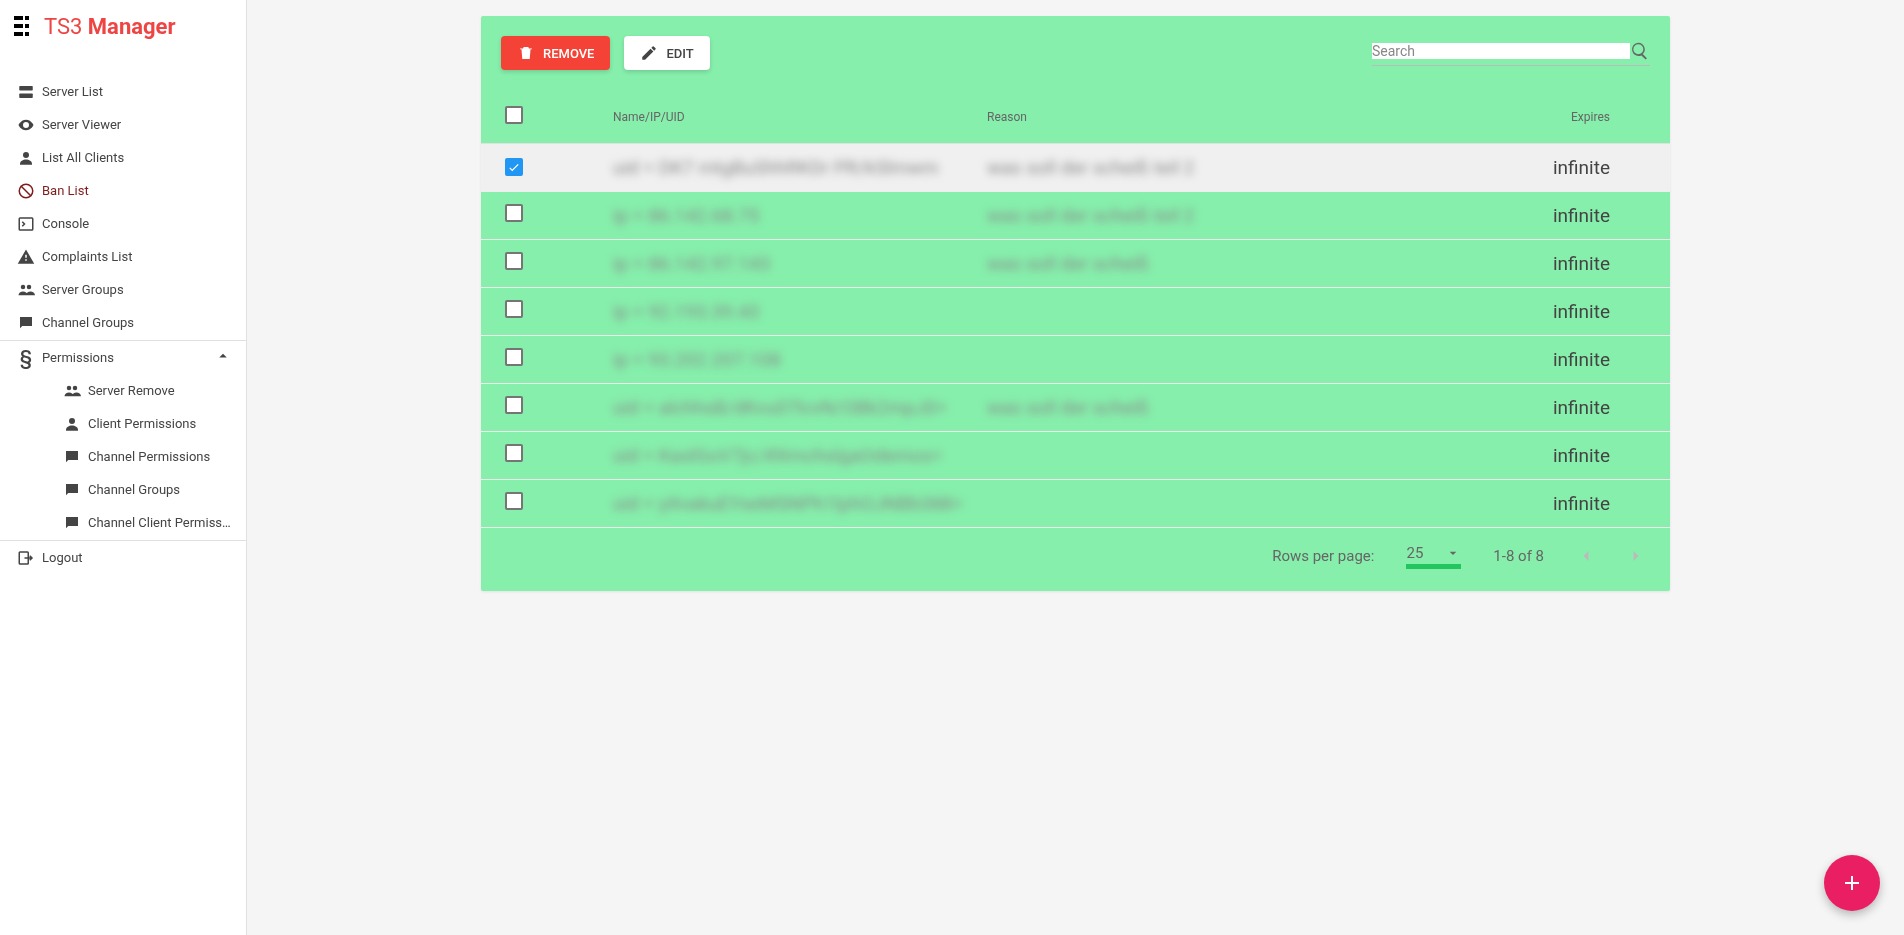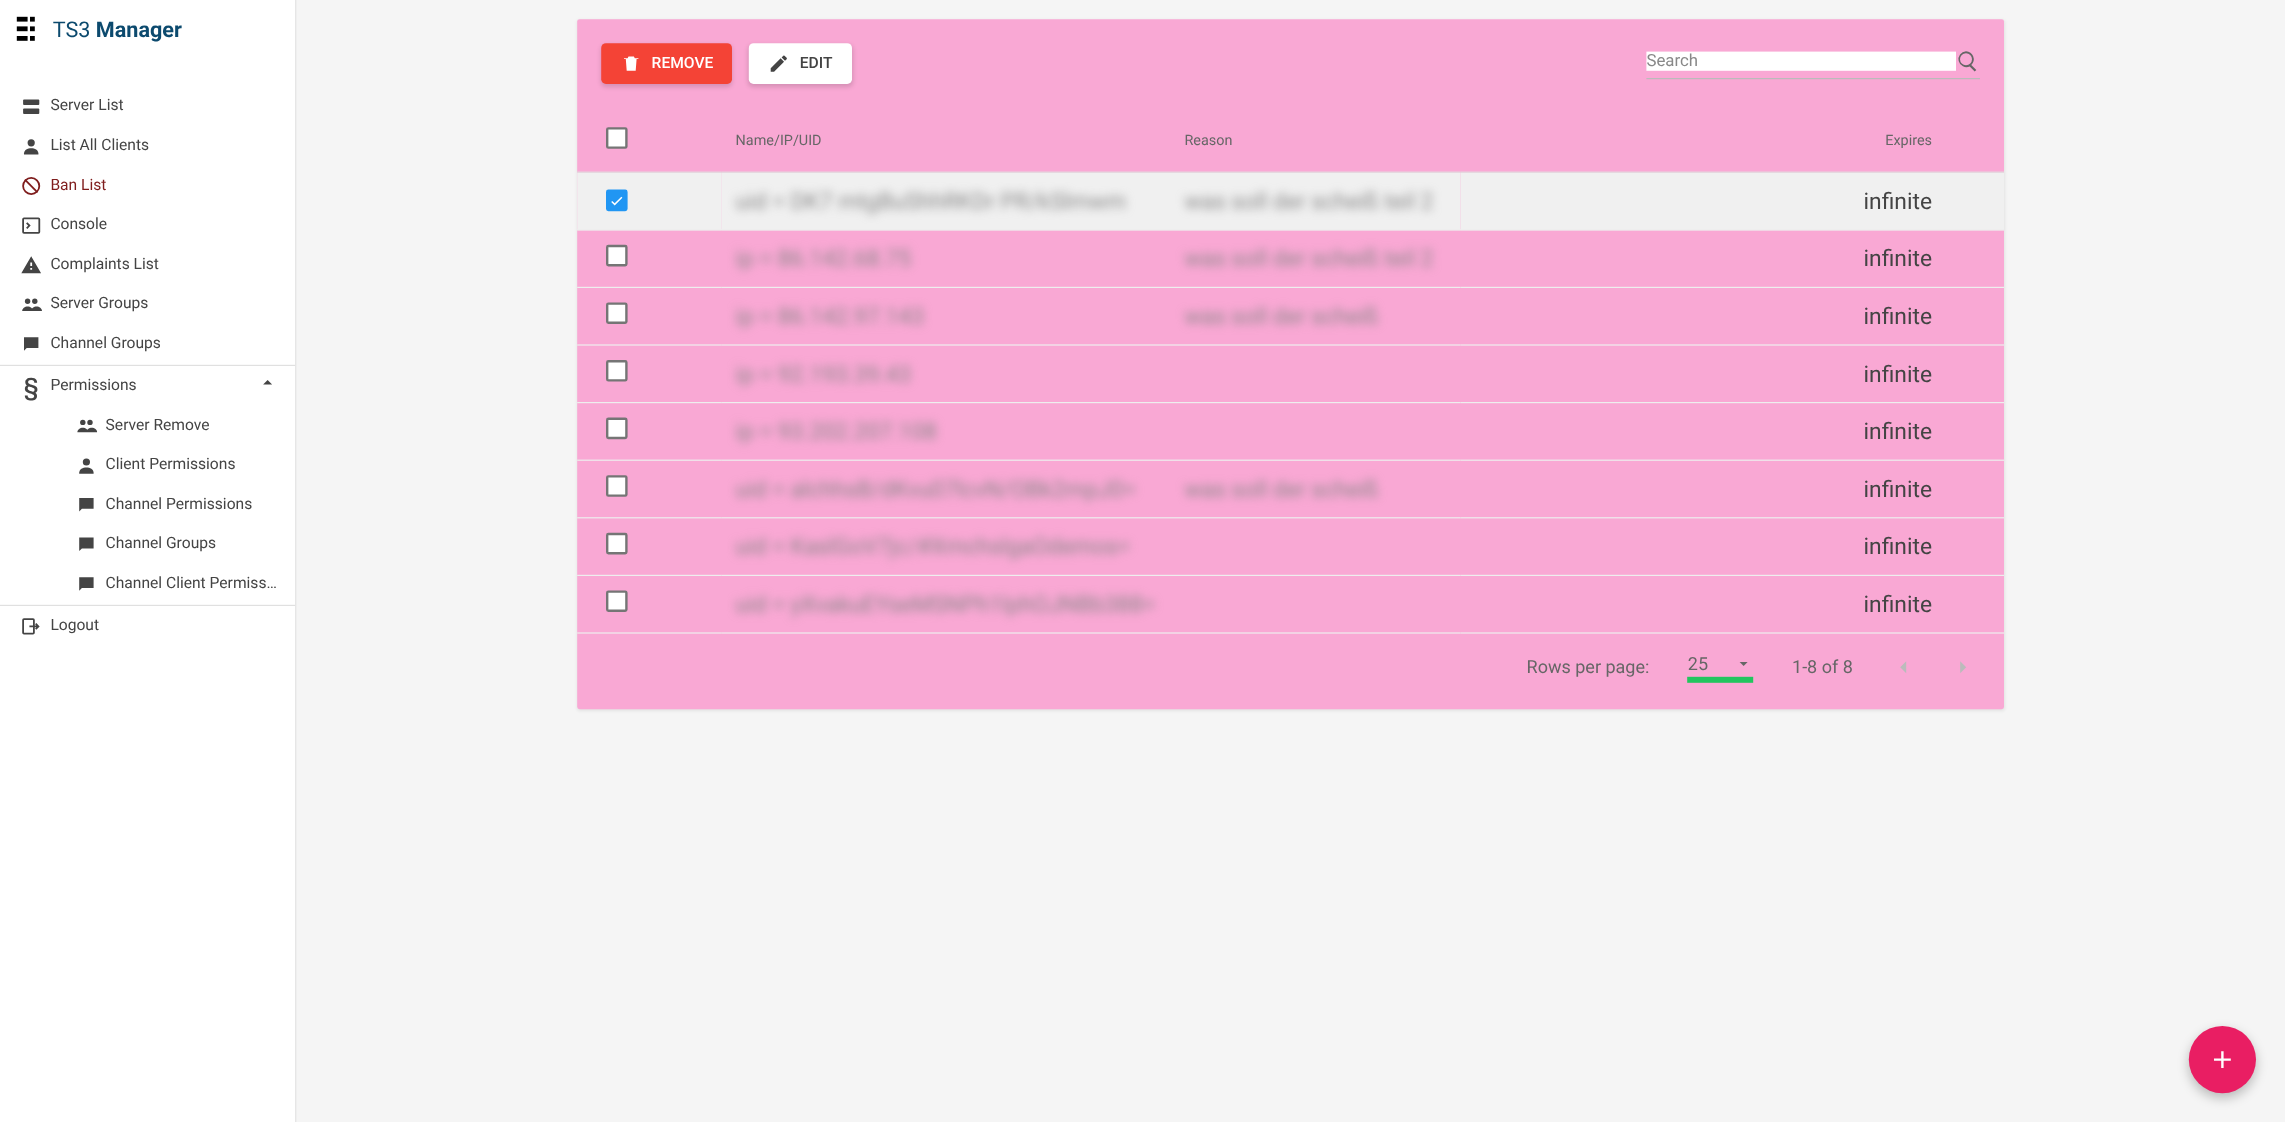--- a/index.html
+++ b/index.html
@@ -4,36 +4,36 @@
   <style>
     * { margin: 0; padding: 0; box-sizing: border-box; font-family: Roboto, 'Helvetica Neue', Arial, sans-serif; }
     body { background: #f5f5f5; width: 1904px; height: 935px; overflow: hidden; position: relative; }
 
     
     .sidebar { position: absolute; left: 0; top: 0; width: 247px; height: 100%; background: #fff; border-right: 1px solid #e0e0e0; }
     .logo { display: flex; align-items: center; gap: 8px; padding: 14px 14px 18px 14px; }
     .logo-icon { width: 22px; height: 22px; display: flex; flex-wrap: wrap; gap: 2px; }
     .logo-icon span { display: block; width: 9px; height: 4px; background: #000; }
     .logo-icon span.sm { width: 4px; }
-    .logo-text { font-size: 18px; font-weight: 400; color: #0c4a6e; }
+    .logo-text { font-size: 22px; font-weight: 400; color: #ef4444; }
     .logo-text .bold { font-weight: 700; }
 
     .nav-list { list-style: none; padding-top: 18px; }
     .nav-item { display: flex; align-items: center; height: 33px; padding: 0 14px; cursor: pointer; position: relative; color: #444; }
     .nav-item.active { color: #7f1d1d; }
     .nav-item .nav-icon { width: 24px; height: 24px; display: flex; align-items: center; justify-content: center; font-size: 18px; }
     .nav-item .nav-label { font-size: 13px; margin-left: 4px; flex: 1; white-space: nowrap; overflow: hidden; text-overflow: ellipsis; }
     .nav-item .expand-icon { font-size: 18px; }
     .nav-item.sub { padding-left: 60px; }
     .nav-item.sub .nav-icon { margin-left: 0; }
     .nav-sep { border-top: 1px solid #e0e0e0; margin: 1px 0 0 0; }
 
     
     .main { position: absolute; left: 247px; right: 0; top: 0; bottom: 0; padding: 16px 234px; }
-    .card { background: #f9a8d4; border-radius: 2px; box-shadow: 0 1px 3px rgba(0,0,0,0.08); padding: 0; }
+    .card { background: #86efac; border-radius: 2px; box-shadow: 0 1px 3px rgba(0,0,0,0.08); padding: 0; }
     .toolbar { display: flex; align-items: center; padding: 20px 20px 20px 20px; }
     .btn { display: inline-flex; align-items: center; border: none; cursor: pointer; font-size: 13px; font-weight: 500; text-transform: uppercase; padding: 8px 16px; border-radius: 4px; box-shadow: 0 2px 4px rgba(0,0,0,0.15); gap: 8px; }
     .btn-remove { background: #f44336; color: #fff; }
     .btn-edit { background: #fff; color: #444; margin-left: 14px; }
     .btn svg.ic { width: 18px; height: 18px; }
     .spacer { flex: 1; }
     .search { display: flex; align-items: center; border-bottom: 1px solid #bbb; padding-bottom: 4px; width: 278px; }
     .search input { border: none; outline: none; font-size: 14px; flex: 1; color: #333; }
     .search input::placeholder { color: #888; }
     .search svg { width: 20px; height: 20px; fill: #666; }
@@ -87,20 +87,28 @@
 
   <ul class="nav-list">
     <li class="nav-item">
       <span class="nav-icon">
           <svg viewBox="0 0 24 24" width="18" height="18" fill="currentColor">
             <rect x="3" y="4" width="18" height="6" rx="1"></rect>
             <rect x="3" y="14" width="18" height="6" rx="1"></rect>
           </svg>
         </span>
       <span class="nav-label">Server List</span>
+    </li>
+    <li class="nav-item">
+      <span class="nav-icon">
+          <svg viewBox="0 0 24 24" width="18" height="18" fill="currentColor">
+            <path d="M12 5c-7 0-10 7-10 7s3 7 10 7 10-7 10-7-3-7-10-7zm0 11a4 4 0 110-8 4 4 0 010 8z"></path>
+          </svg>
+        </span>
+      <span class="nav-label">Server Viewer</span>
     </li>
     <li class="nav-item">
       <span class="nav-icon">
           <svg viewBox="0 0 24 24" width="18" height="18" fill="currentColor">
             <circle cx="12" cy="8" r="4"></circle>
             <path d="M4 20c0-4 4-6 8-6s8 2 8 6v1H4v-1z"></path>
           </svg>
         </span>
       <span class="nav-label">List All Clients</span>
     </li>

